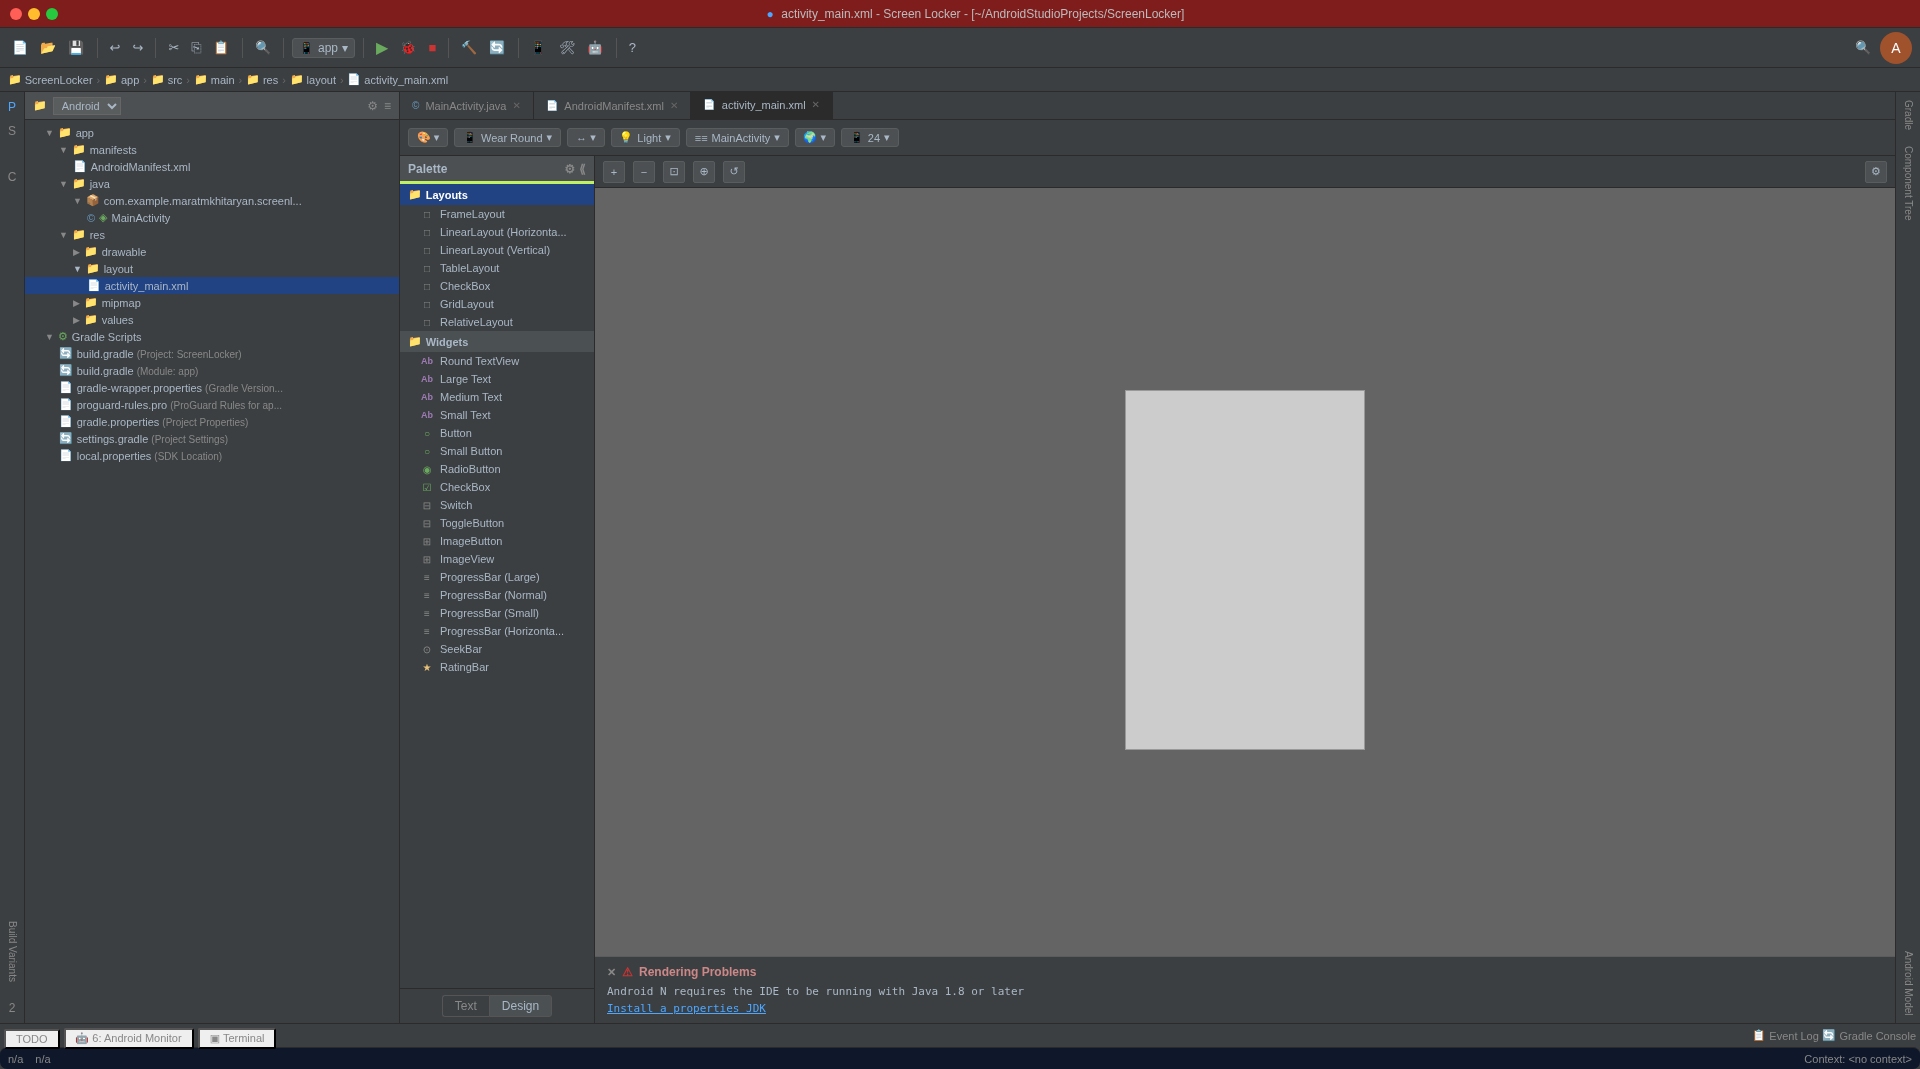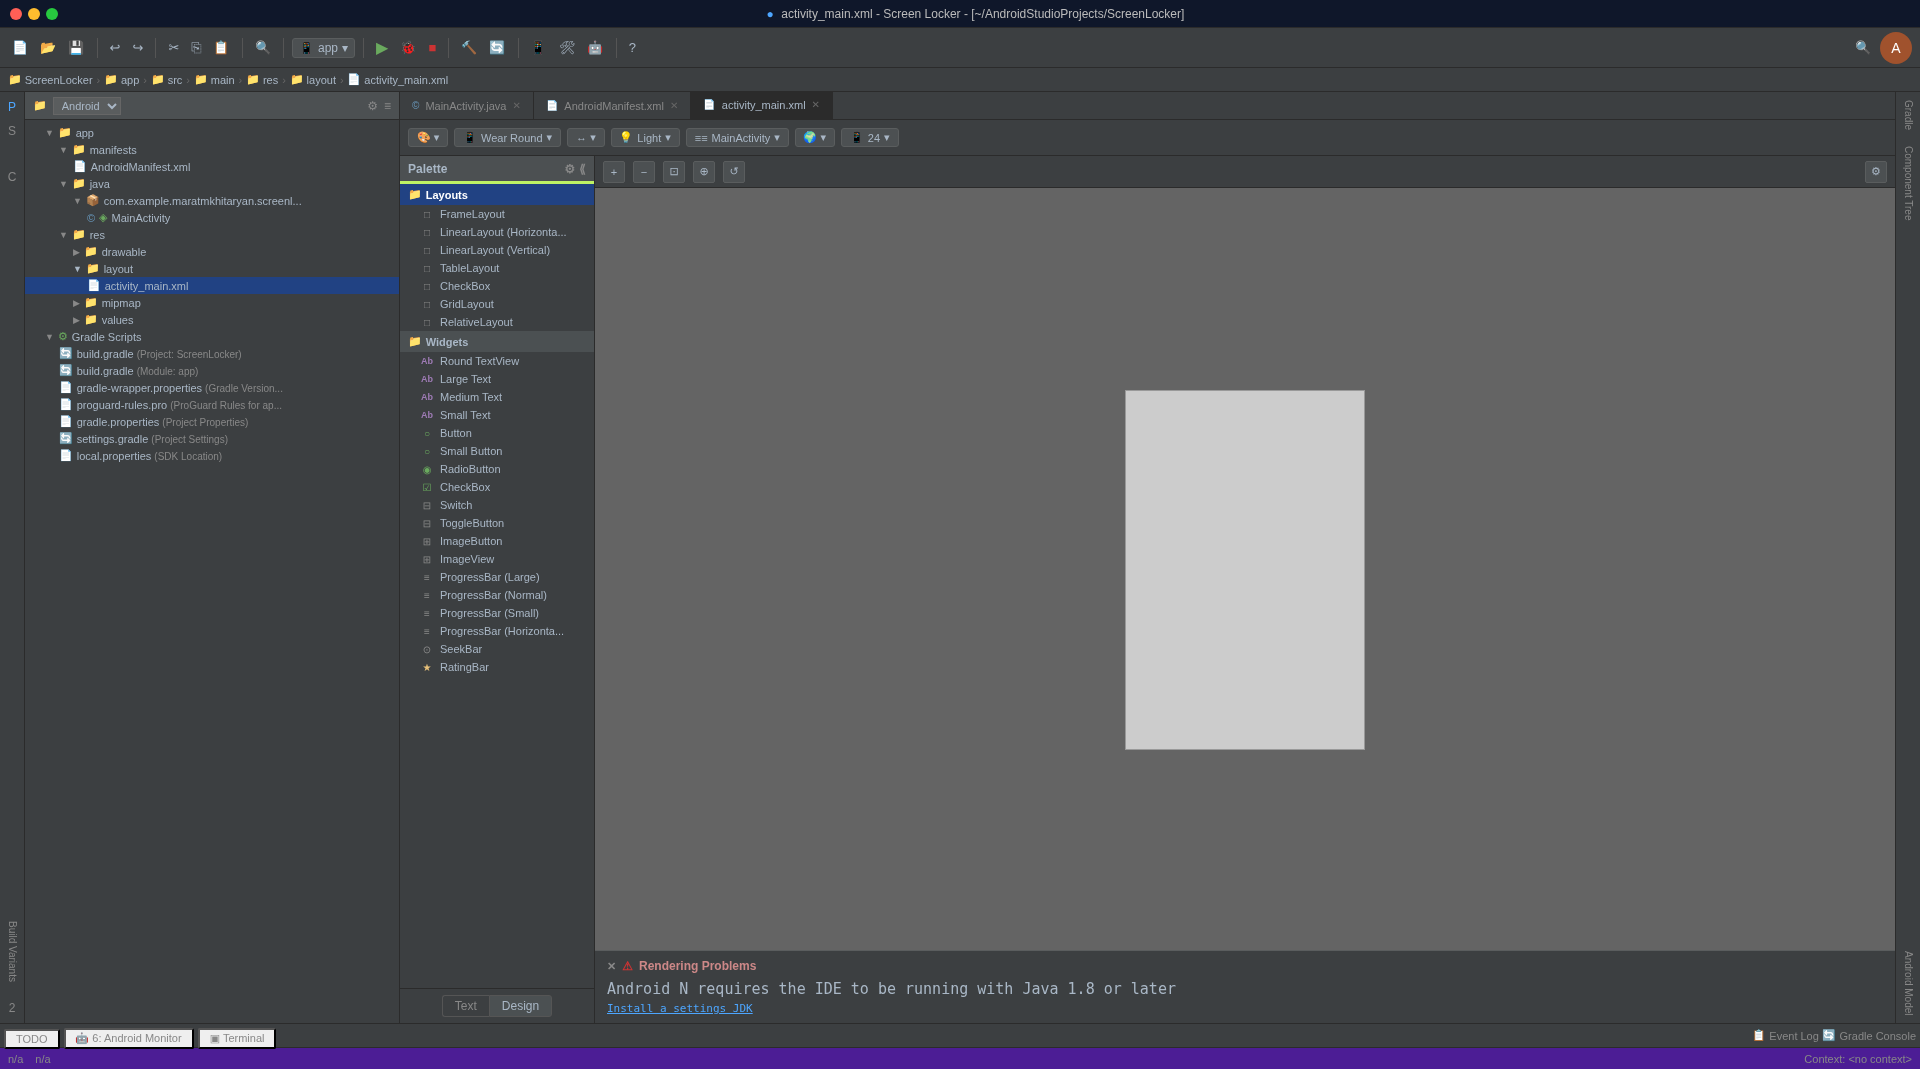--- a/index.html
+++ b/index.html
@@ -1,21 +1,21 @@
 <!DOCTYPE html>
 <html><head>
   <meta charset="utf-8">
   <style>
     * { box-sizing: border-box; margin: 0; padding: 0; }
     body { font-family: 'Helvetica Neue', Arial, sans-serif; font-size: 12px; background: #3c3f41; color: #a9b7c6; overflow: hidden; }
 
     
     .title-bar {
       height: 28px;
-      background: #0f172a;
+      background: #7f1d1d;
       display: flex;
       align-items: center;
       justify-content: center;
       position: relative;
       border-bottom: 1px solid #2b2b2b;
       padding-left: 31px;
     }
     .title-bar .window-controls {
       position: absolute;
       left: 10px;
@@ -291,21 +291,21 @@
     }
     .rendering-problems-title {
       color: #a9b7c6;
       font-weight: bold;
       margin-bottom: 4px;
       display: flex;
       align-items: center;
       gap: 6px;
     }
     .rendering-problems-title .close-x { color: #888; cursor: pointer; font-size: 11px; }
-    .rendering-problems-text { color: #a9b7c6; font-family: monospace; font-size: 15px; line-height: 1.6; }
+    .rendering-problems-text { color: #a9b7c6; font-family: monospace; font-size: 11px; line-height: 1.6; }
     .rendering-link { color: #4da6ff; text-decoration: underline; cursor: pointer; font-family: monospace; font-size: 11px; }
 
     
     .right-tabs {
       width: 25px;
       background: #3c3f41;
       border-left: 1px solid #2b2b2b;
       display: flex;
       flex-direction: column;
       align-items: center;
@@ -334,28 +334,29 @@
       font-size: 11px;
       color: #888;
       cursor: pointer;
       border-radius: 2px;
       margin-top: 6px;
     }
 
     
     .status-bar {
       height: 22px;
-      background: #4c1d95;
+      background: #0f172a;
       border-top: 1px solid #2b2b2b;
       display: flex;
       align-items: center;
       justify-content: space-between;
       padding: 0 8px;
       font-size: 11px;
       color: #888;
+      border-radius: 7px;
     }
     .status-left { display: flex; gap: 12px; align-items: center; }
     .status-right { display: flex; gap: 8px; align-items: center; }
     .status-btn {
       background: transparent;
       border: none;
       color: #888;
       font-size: 11px;
       cursor: pointer;
       display: flex;
@@ -812,21 +813,21 @@
           <div style="position:absolute;top:50%;left:50%;transform:translate(-50%,-60%);background:#cccccc;width:240px;height:360px;border:1px solid #999;">
           </div>
 
           <div class="rendering-problems">
             <div class="rendering-problems-title">
               <span class="close-x">✕</span>
               <span style="color:#cc3333;">⚠</span>
               <span style="color:#cc8888;font-weight:bold;">Rendering Problems</span>
             </div>
             <div class="rendering-problems-text">Android N requires the IDE to be running with Java 1.8 or later</div>
-            <a class="rendering-link">Install a settings JDK</a>
+            <a class="rendering-link">Install a properties JDK</a>
           </div>
         </div>
       </div>
 
     </div>
   </div>
 
   <div class="right-tabs">
     <div class="right-tab" style="writing-mode:vertical-rl;transform:rotate(0deg);font-size:10px;color:#888;padding:8px 3px;cursor:pointer;white-space:nowrap;">Gradle</div>
     <div class="right-tab" style="writing-mode:vertical-rl;transform:rotate(0deg);font-size:10px;color:#888;padding:8px 3px;cursor:pointer;white-space:nowrap;">Component Tree</div>

